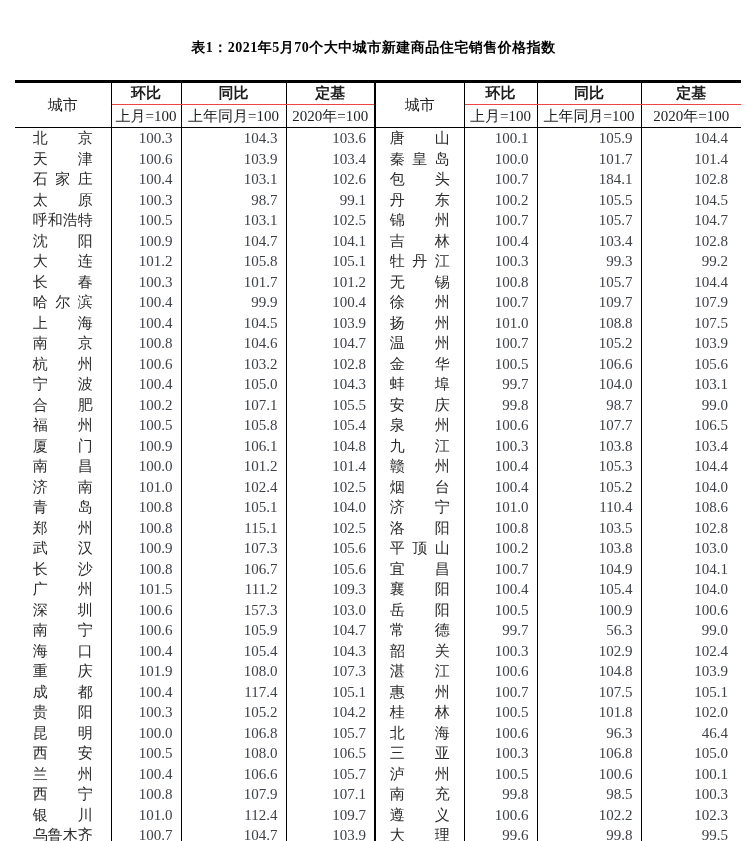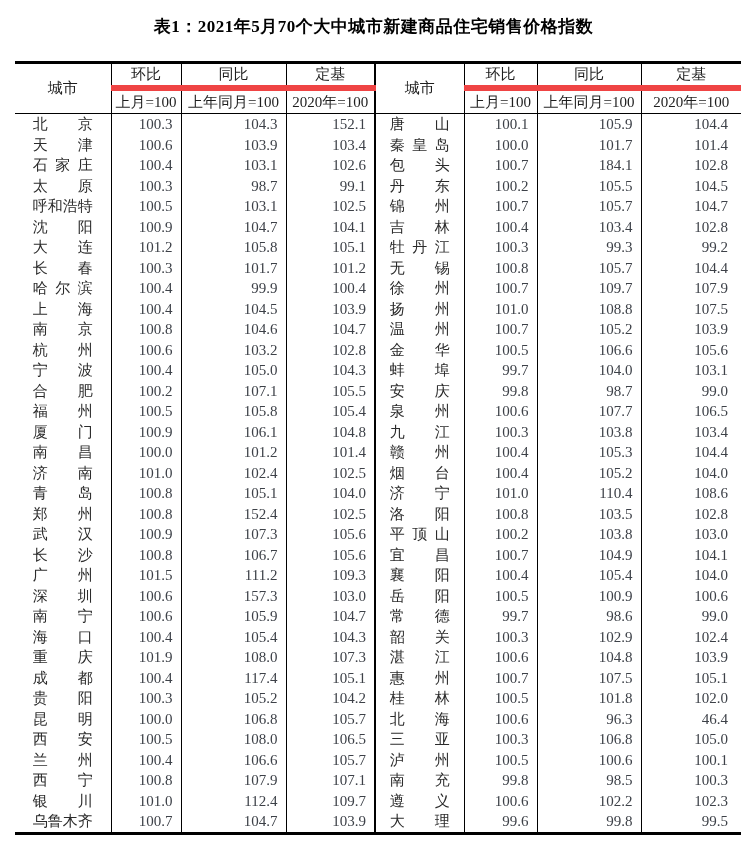--- a/index.html
+++ b/index.html
@@ -4,42 +4,43 @@
 <style>
   html,body{margin:0;padding:0;}
   body{
     width:747px;height:841px;background:#ffffff;overflow:hidden;
     font-family:"Liberation Serif","DejaVu Serif",serif;
     color:#2b2b2b;
   }
   .page{width:747px;height:841px;position:relative;background:#fff;}
   .title{
     padding-top:15px;text-align:center;
-    font-size:17px;font-weight:bold;color:#000;
+    font-size:14px;font-weight:bold;color:#000;
     letter-spacing:0.5px;
     font-family:"Liberation Serif","DejaVu Serif",serif;
+    margin-top:24px;
   }
   table.idx{
     border-collapse:collapse;table-layout:fixed;
     margin:23px 0 0 15px;width:726px;
     border-top:3px solid #000;border-bottom:3px solid #000;
   }
   th,td{
     margin:0;padding:0;overflow:hidden;white-space:nowrap;
     font-weight:normal;
   }
   thead th{
     font-size:15px;color:#1e1e1e;text-align:center;
     height:21px;line-height:21px;
   }
   thead tr.sub th{height:22px;line-height:22px;margin-left:40px;}
   thead{border-bottom:1px solid #000;}
   .bR{border-right:1px solid #000;}
   .bRmid{border-right:2px solid #000;}
-  .bB{border-bottom:6px solid #ef4444;}
+  .bB{border-bottom:1px solid #ef4444;font-weight:bold;}
   tbody td{
     height:20.5px;line-height:20.5px;font-size:15px;
   }
   td.c-city{text-align:center;color:#2b2b2b;font-size:15px;}
   td.c-num{
     text-align:right;padding-right:8px;
     color:#3d4148;
     font-family:"Liberation Serif","DejaVu Serif",serif;
   }
   td.c-last{padding-right:13px;}
@@ -88,21 +89,21 @@
       </tr>
     </thead>
     <tbody>
         <tr>
           <td class="c-city bR"><span class="city-inner">
               <span>北</span>
               <span>京</span>
             </span></td>
           <td class="c-num bR">100.3</td>
           <td class="c-num bR">104.3</td>
-          <td class="c-num bRmid">152.1</td>
+          <td class="c-num bRmid">103.6</td>
           <td class="c-city bR"><span class="city-inner">
               <span>唐</span>
               <span>山</span>
             </span></td>
           <td class="c-num bR">100.1</td>
           <td class="c-num bR">105.9</td>
           <td class="c-num c-last">104.4</td>
         </tr>
         <tr>
           <td class="c-city bR"><span class="city-inner">
@@ -397,21 +398,21 @@
           <td class="c-num bR">101.0</td>
           <td class="c-num bR">110.4</td>
           <td class="c-num c-last">108.6</td>
         </tr>
         <tr>
           <td class="c-city bR"><span class="city-inner">
               <span>郑</span>
               <span>州</span>
             </span></td>
           <td class="c-num bR">100.8</td>
-          <td class="c-num bR">152.4</td>
+          <td class="c-num bR">115.1</td>
           <td class="c-num bRmid">102.5</td>
           <td class="c-city bR"><span class="city-inner">
               <span>洛</span>
               <span>阳</span>
             </span></td>
           <td class="c-num bR">100.8</td>
           <td class="c-num bR">103.5</td>
           <td class="c-num c-last">102.8</td>
         </tr>
         <tr>
@@ -485,21 +486,21 @@
               <span>宁</span>
             </span></td>
           <td class="c-num bR">100.6</td>
           <td class="c-num bR">105.9</td>
           <td class="c-num bRmid">104.7</td>
           <td class="c-city bR"><span class="city-inner">
               <span>常</span>
               <span>德</span>
             </span></td>
           <td class="c-num bR">99.7</td>
-          <td class="c-num bR">98.6</td>
+          <td class="c-num bR">56.3</td>
           <td class="c-num c-last">99.0</td>
         </tr>
         <tr>
           <td class="c-city bR"><span class="city-inner">
               <span>海</span>
               <span>口</span>
             </span></td>
           <td class="c-num bR">100.4</td>
           <td class="c-num bR">105.4</td>
           <td class="c-num bRmid">104.3</td>

